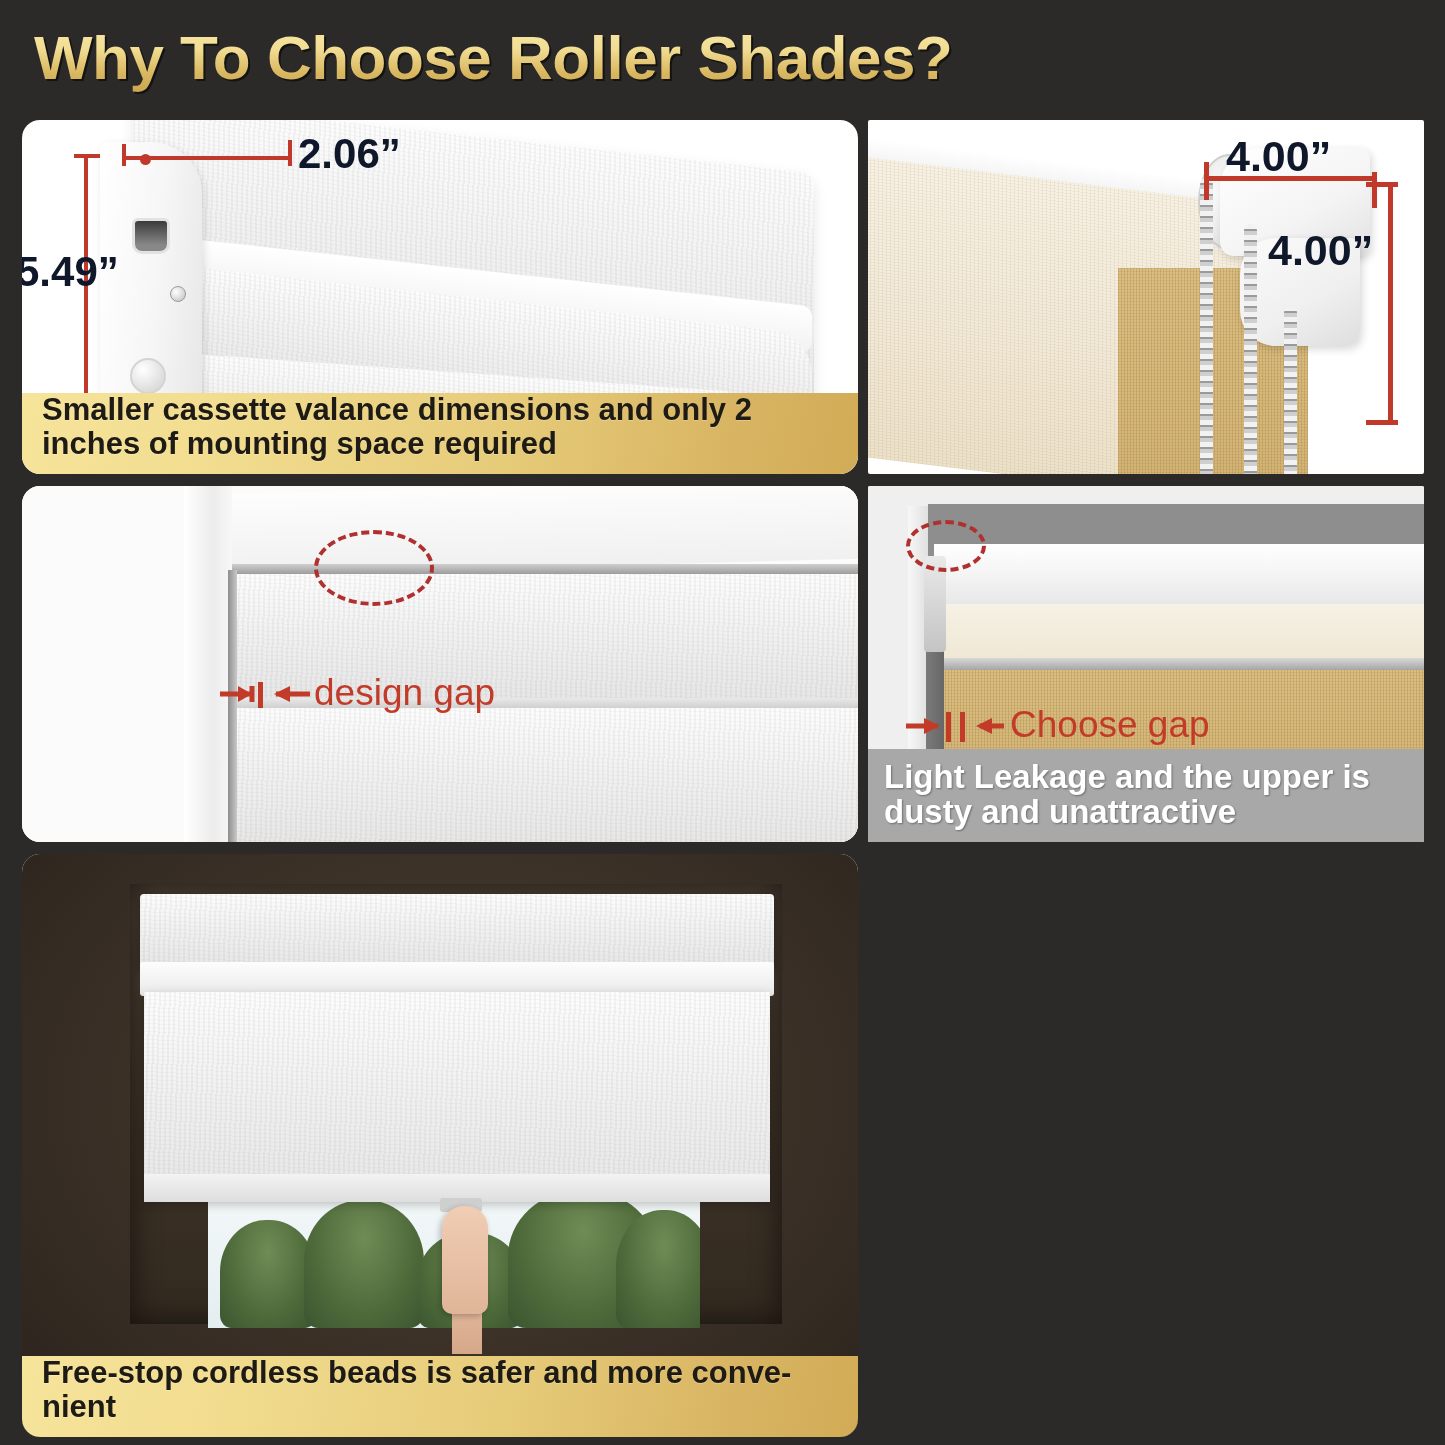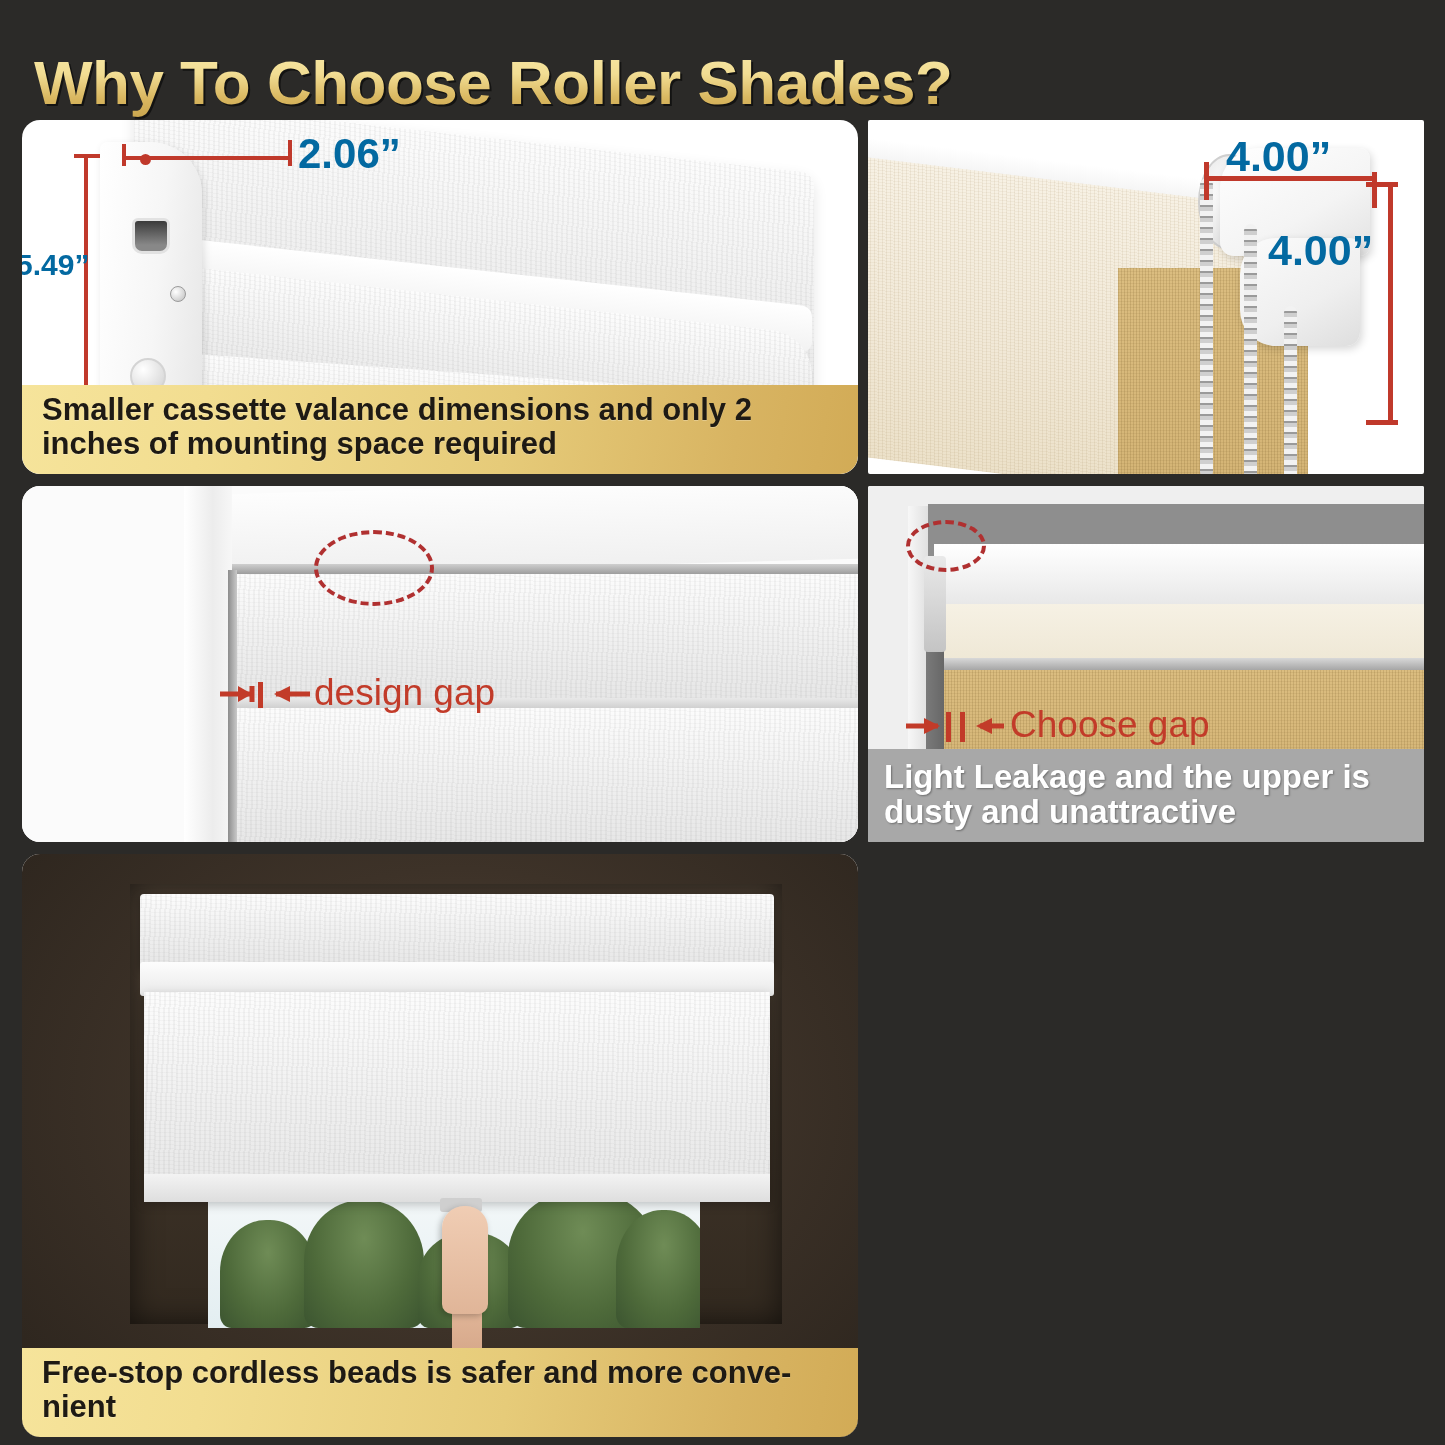--- a/index.html
+++ b/index.html
@@ -5,21 +5,21 @@
   * { margin:0; padding:0; box-sizing:border-box; }
   html,body { width:1445px; height:1445px; }
   body {
     background:#2b2a28;
     font-family:"Liberation Sans", sans-serif;
     overflow:hidden;
     position:relative;
   }
 
   
-  .title-bar { position:absolute; left:0; top:0; width:1293px; height:112px;margin-top:25px; }
+  .title-bar { position:absolute; left:0; top:0; width:1293px; height:112px; }
   .title-text {
     position:absolute; left:34px; top:22px;
     font-size:62px; font-weight:bold; letter-spacing:-0.5px;
     background:linear-gradient(180deg,#f7e8a8 0%,#f2dd93 38%,#d9b760 72%,#c9a54e 100%);
     -webkit-background-clip:text; background-clip:text;
     color:transparent; -webkit-text-fill-color:transparent;
     white-space:nowrap;
     filter:drop-shadow(2px 2px 0 rgba(0,0,0,.55));
   }
 
@@ -34,21 +34,21 @@
 
   .row1 { top:8px;   height:354px; }
   .row2 { top:374px; height:356px; }
   .row3 { top:742px; height:583px; }
 
   .stage { position:absolute; left:0; top:0; right:0; bottom:0; overflow:hidden; }
 
   
   .caption {
     position:absolute; left:0; right:0; bottom:0;
-    padding:8px 16px 14px 20px;
+    padding:0 16px 14px 20px;
     font-weight:bold; line-height:1.08;
     z-index:40;
   }
   .caption.gold {
     background:linear-gradient(100deg,#f6e49b 0%,#f2dd90 22%,#e6cb79 58%,#d8b462 85%,#d2ab56 100%);
     color:#1e1a14;
     font-size:31px;
     border-bottom-left-radius:18px; border-bottom-right-radius:18px;
     text-shadow:0 1px 0 rgba(255,255,255,.25);
   }
@@ -74,21 +74,21 @@
       linear-gradient(180deg,#f7f1e4 0%,#f1e8d6 60%,#ece1c9 100%);
   }
   .fabric-khaki {
     background:
       repeating-linear-gradient(90deg, rgba(120,92,40,.18) 0 1px, rgba(255,255,255,0) 1px 3px),
       repeating-linear-gradient(0deg, rgba(120,92,40,.10) 0 1px, rgba(255,255,255,0) 1px 3px),
       linear-gradient(180deg,#dbbd80 0%,#d4b475 100%);
   }
 
   
-  .dim-label { position:absolute; color:#0369a1; font-weight:bold; white-space:nowrap; z-index:30; }
+  .dim-label { position:absolute; color:#0f172a; font-weight:bold; white-space:nowrap; z-index:30; }
   .dim-line  { position:absolute; background:#c0392b; z-index:29; }
   .dashed-ell{ position:absolute; border:4px dashed #b03030; border-radius:50%; z-index:31; }
   .gap-text  { position:absolute; color:#c23b29; font-weight:normal; z-index:32; white-space:nowrap; }
 
   
   #p1 .body {
     position:absolute; left:112px; top:16px; width:680px; height:250px;
     transform:skewY(6.2deg);
     border-radius:6px 14px 14px 6px;
     box-shadow:0 6px 14px rgba(0,0,0,.10);
@@ -283,21 +283,21 @@
       <div class="redpin"></div>
 
       <div class="dim-line" style="left:100px;top:36px;width:170px;height:4px;"></div>
       <div class="dim-line" style="left:100px;top:24px;width:4px;height:22px;"></div>
       <div class="dim-line" style="left:266px;top:20px;width:4px;height:26px;"></div>
       <div class="dim-label" style="left:276px;top:10px;font-size:42px;">2.06”</div>
 
       <div class="dim-line" style="left:62px;top:34px;width:4px;height:278px;"></div>
       <div class="dim-line" style="left:52px;top:34px;width:26px;height:4px;"></div>
       <div class="dim-line" style="left:52px;top:308px;width:26px;height:4px;"></div>
-      <div class="dim-label" style="left:-6px;top:128px;font-size:30px;">5.49”</div>
+      <div class="dim-label" style="left:-6px;top:128px;font-size:42px;">5.49”</div>
     </div>
     <div class="caption gold">Smaller cassette valance dimensions and only 2 inches of mounting space required</div>
   </div>
 
   <div class="panel right row1" id="p2">
     <div class="stage">
       <div class="tube"></div>
       <div class="fab fabric-beige"></div>
       <div class="fab2 fabric-khaki"></div>
       <div class="pulley"></div>

